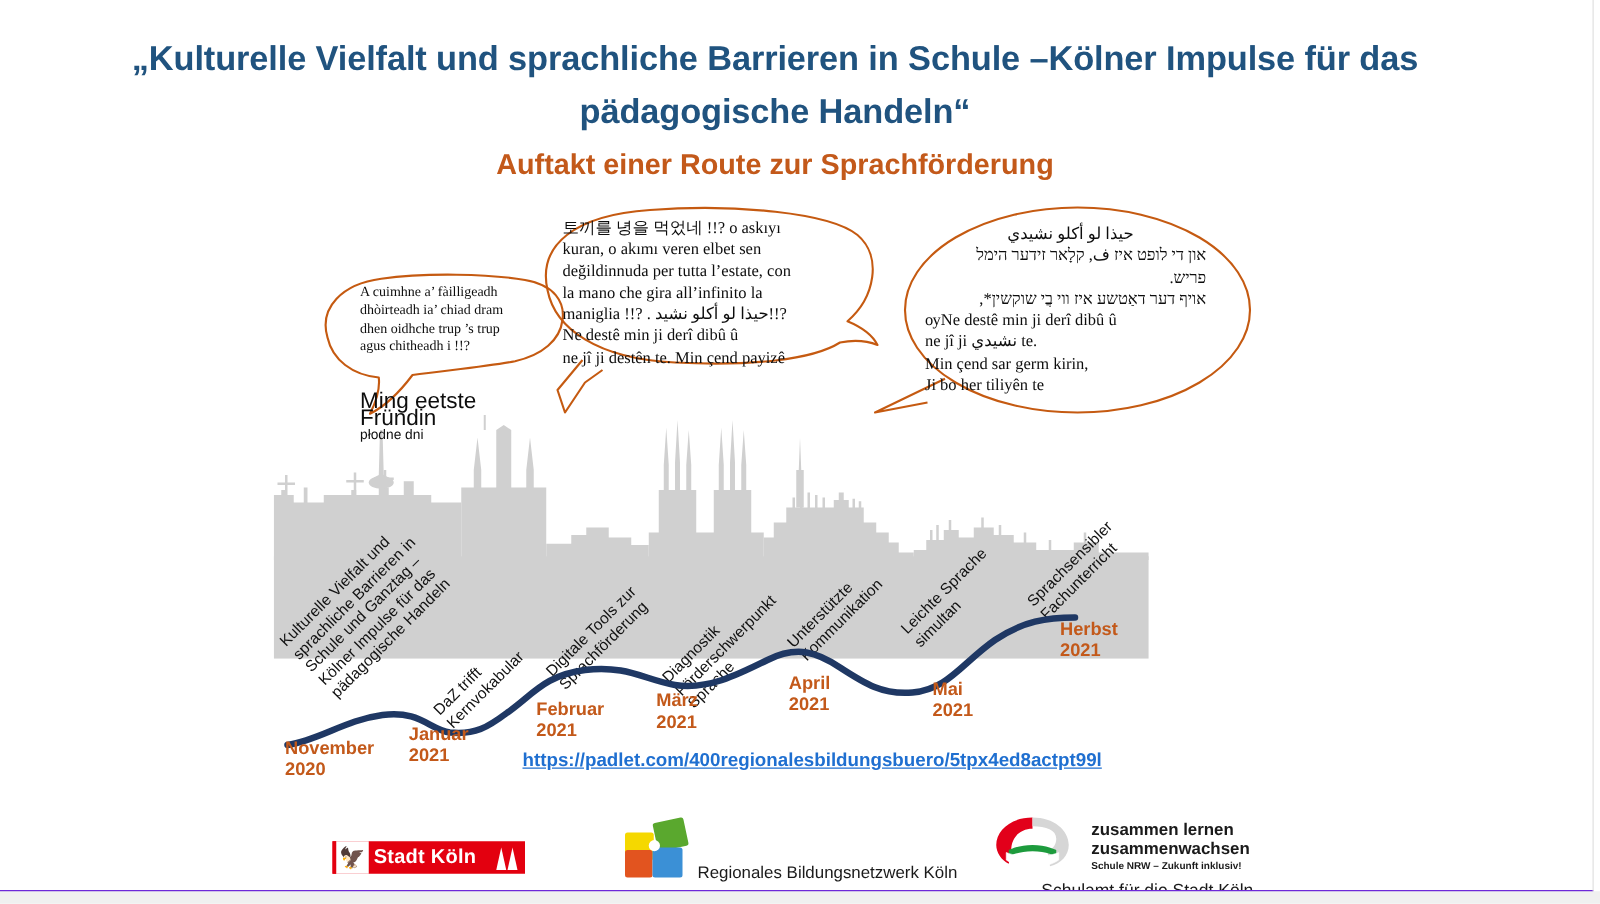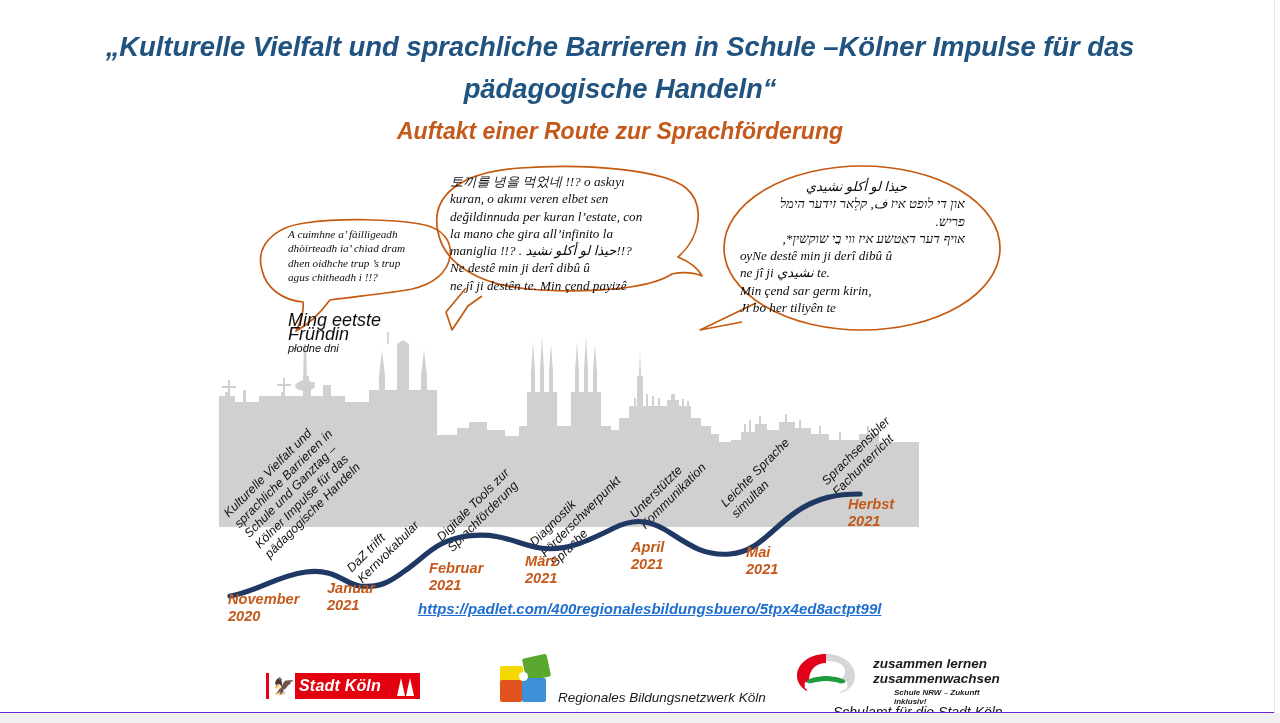--- a/index.html
+++ b/index.html
@@ -16,21 +16,20 @@
   }
   #slide {
     position: absolute;
     left: 0; top: 0;
     width: 1274px;
     height: 712px;
     background: #ffffff;
     border-right: 1px solid #e2e2e2;
     border-bottom: 4px solid #6d28d9;
     overflow: hidden;
-    font-style: italic;
   }
   #bottom-strip {
     position: absolute;
     left: 0;
     top: 713px;
     width: 1280px;
     height: 10px;
     background: #f0f0f0;
   }
 
@@ -209,21 +208,21 @@
   #logo-zlz .zl-mark {
     position: absolute; left: 0; top: 0; width: 62px; height: 42px;
   }
   #logo-zlz .zl-text {
     position: absolute; left: 78px; top: 4px;
     font-family: "Liberation Sans", sans-serif;
   }
   #logo-zlz .zl-l1, #logo-zlz .zl-l2 {
     font-weight: bold; font-size: 13.5px; line-height: 15px; color: #1a1a1a;
   }
-  #logo-zlz .zl-l3 { font-weight: bold; font-size: 8px; color: #1a1a1a; margin-top: 2px; margin-left: 21px; }
+  #logo-zlz .zl-l3 { font-weight: bold; font-size: 8px; color: #1a1a1a; margin-top: 2px; }
   #logo-zlz .zl-caption {
     position: absolute; left: 38px; top: 52px;
     font-size: 14px; color: #1a1a1a; white-space: nowrap;
     font-family: "Liberation Sans", sans-serif;
   }
 </style>
 </head>
 <body>
 
 <div id="slide">
@@ -321,21 +320,21 @@
     <div>dhòirteadh ia’ chiad dram</div>
     <div>dhen oidhche trup ’s trup</div>
     <div>agus chitheadh i !!?</div>
     <div class="ln-sans">Ming eetste Fründin</div>
     <div class="ln-small">płodne dni</div>
   </div>
 
   <div class="bubble-text" id="bubble-mid-text">
     <div>토끼를 녕을 먹었네 !!? o askıyı</div>
     <div>kuran, o akımı veren elbet sen</div>
-    <div>değildinnuda per kuran l’estate, con</div>
+    <div>değildinnuda per tutta l’estate, con</div>
     <div>la mano che gira all’infinito la</div>
     <div>maniglia !!? . حيذا لو أكلو نشيد!!?</div>
     <div>Ne destê min ji derî dibû û</div>
     <div>ne jî ji destên te.  Min çend payizê</div>
   </div>
 
   <div class="bubble-text" id="bubble-right-text">
     <div class="rtl-block" style="padding-right:58px">حيذا لو أكلو نشيدي</div>
     <div class="rtl-block">און די לופט איז ف, קלָאר זידער הימל</div>
     <div class="rtl-block">פריש.</div>

